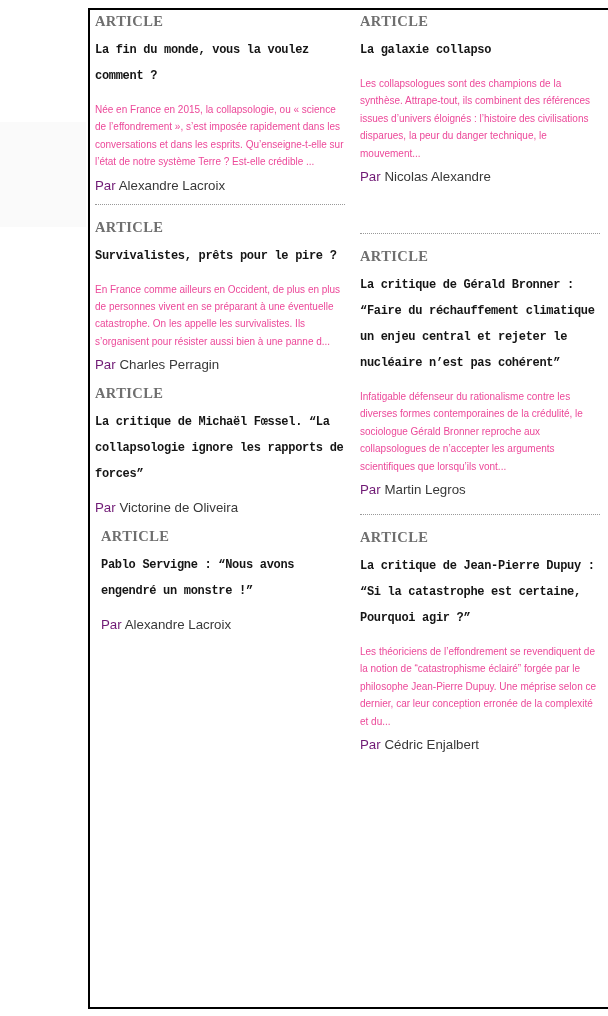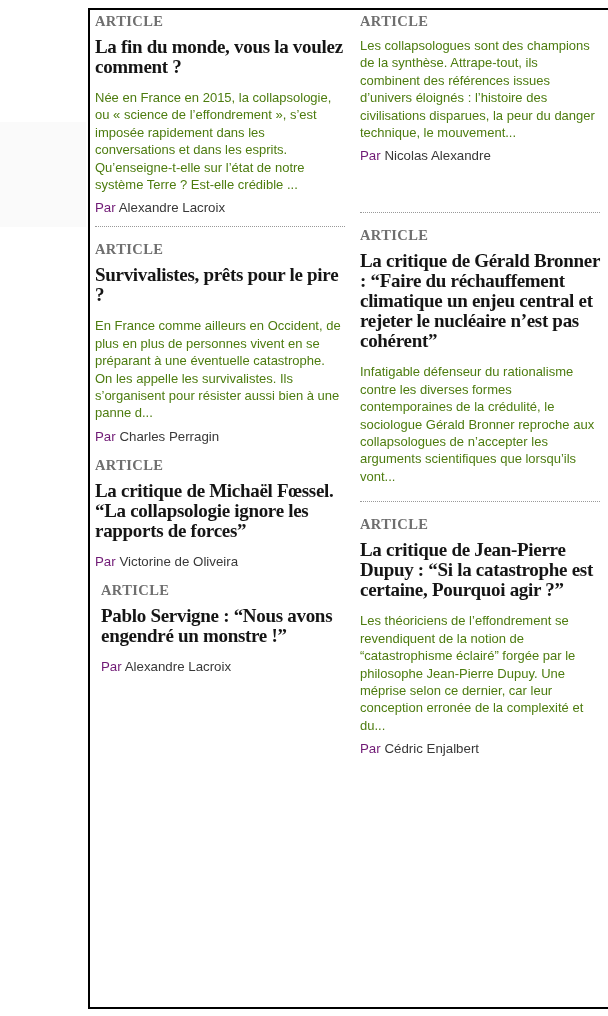--- a/index.html
+++ b/index.html
@@ -50,33 +50,33 @@
   .kicker {
     font-family: "Liberation Serif", serif;
     font-weight: bold;
     font-size: 14.5px;
     line-height: 16px;
     letter-spacing: 0.4px;
     color: #6f6f6f;
     margin: 0 0 8px 0;
   }
   .title {
-    font-family: Liberation Serif, serif;
+    font-family: Liberation Mono, monospace;
     font-weight: bold;
-    font-size: 19px;
-    line-height: 20px;
+    font-size: 12px;
+    line-height: 26px;
     letter-spacing: -0.3px;
     color: #151515;
     margin: 0 0 12px 0;
     cursor: pointer;
   }
   .excerpt {
-    font-size: 13px;
+    font-size: 10px;
     line-height: 17.4px;
-    color: #4d7c0f;
+    color: #ec4899;
     margin: 0 0 6px 0;
   }
   .byline {
     font-size: 13.3px;
     line-height: 17px;
     color: #383838;
   }
   .byline .prefix { color: #701a75; }
   .byline .author { color: #383838; cursor: pointer; }
 
@@ -138,33 +138,38 @@
           <span class="author">Alexandre Lacroix</span>
         </div>
       </div>
 
     </div>
 
     <div class="col col-right">
 
       <div class="card">
         <div class="kicker">ARTICLE</div>
+        <h2 class="title">La galaxie collapso</h2>
         <p class="excerpt">Les collapsologues sont des champions de la synthèse. Attrape-tout, ils combinent des références issues d’univers éloignés : l’histoire des civilisations disparues, la peur du danger technique, le mouvement...</p>
         <div class="byline">
           <span class="prefix">Par</span>
           <span class="author">Nicolas Alexandre</span>
         </div>
       </div>
 
       <div class="divider push-down"></div>
 
       <div class="card">
         <div class="kicker">ARTICLE</div>
         <h2 class="title">La critique de Gérald Bronner : “Faire du réchauffement climatique un enjeu central et rejeter le nucléaire n’est pas cohérent”</h2>
         <p class="excerpt">Infatigable défenseur du rationalisme contre les diverses formes contemporaines de la crédulité, le sociologue Gérald Bronner reproche aux collapsologues de n’accepter les arguments scientifiques que lorsqu’ils vont...</p>
+        <div class="byline">
+          <span class="prefix">Par</span>
+          <span class="author">Martin Legros</span>
+        </div>
       </div>
 
       <div class="divider mid-right"></div>
 
       <div class="card">
         <div class="kicker">ARTICLE</div>
         <h2 class="title">La critique de Jean-Pierre Dupuy : “Si la catastrophe est certaine, Pourquoi agir ?”</h2>
         <p class="excerpt">Les théoriciens de l’effondrement se revendiquent de la notion de “catastrophisme éclairé” forgée par le philosophe Jean-Pierre Dupuy. Une méprise selon ce dernier, car leur conception erronée de la complexité et du...</p>
         <div class="byline">
           <span class="prefix">Par</span>

